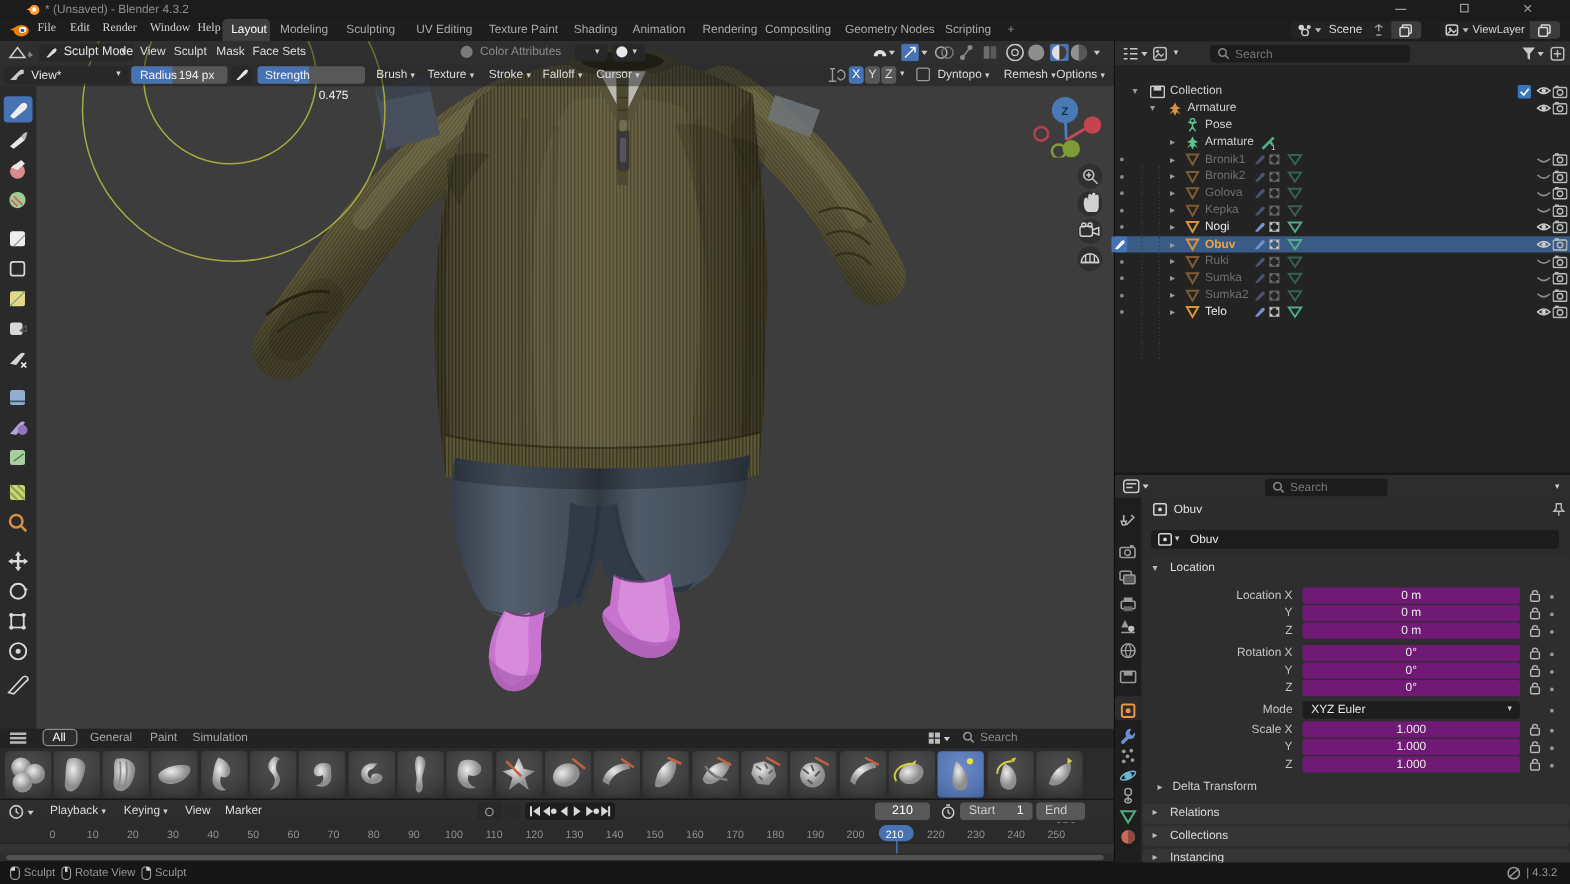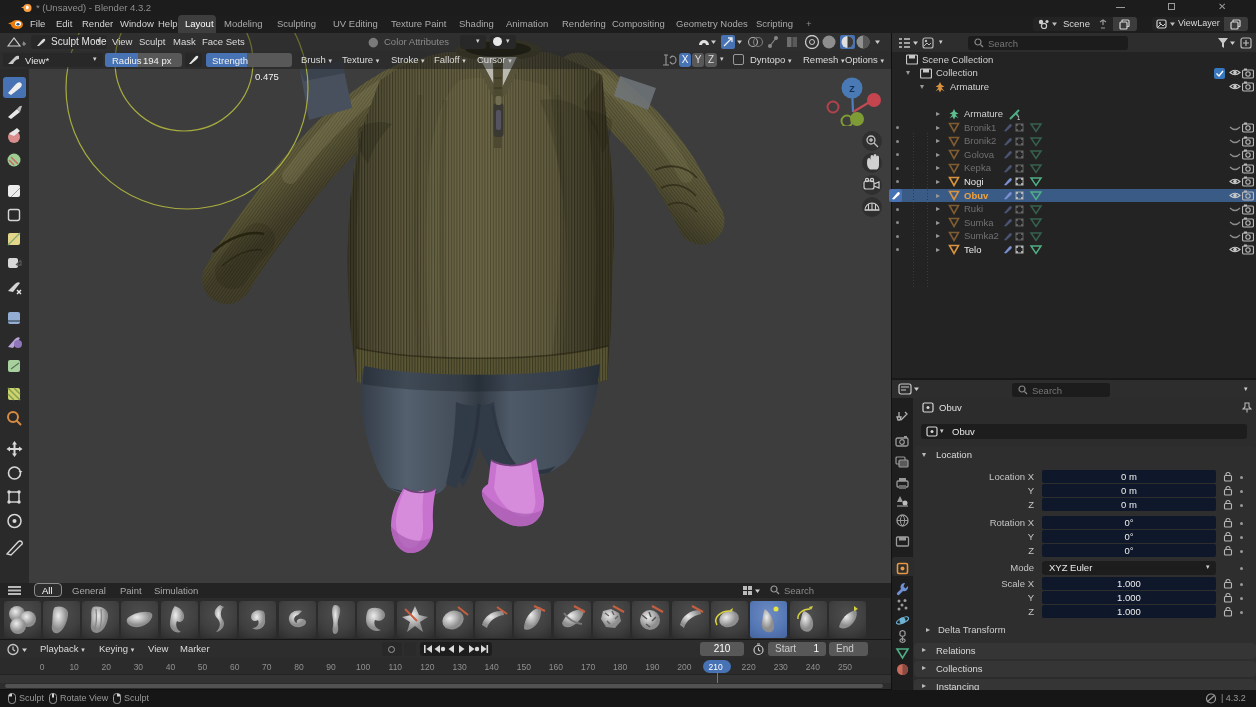--- a/index.html
+++ b/index.html
@@ -3,42 +3,42 @@
 <meta charset="utf-8">
 <style>
 *{margin:0;padding:0;box-sizing:border-box;}
 html,body{width:1256px;height:707px;overflow:hidden;background:#101010;}
 body{font-family:"Liberation Sans",sans-serif;color:#c9c9c9;position:relative;}
 .abs{position:absolute;}
 .tx{white-space:nowrap;}
 
 #titlebar{left:0;top:0;width:1256px;height:15px;background:#1c1c1c;}
 #menubar{left:0;top:15px;width:1256px;height:18px;background:#1d1d1d;}
-.menu{font-size:9.5px;color:#d4d4d4;top:3px;}
+.menu{font-size:9.5px;color:#d4d4d4;top:3px;font-family:Liberation Serif, serif;}
 .tab{font-size:9.5px;color:#ababab;top:3px;}
 
 #viewport{left:0;top:33px;width:891px;height:551px;background:#3d3d3d;overflow:hidden;}
 #row2{left:0;top:0;width:891px;height:18px;background:rgba(28,28,28,0.42);}
 #row3{left:0;top:18px;width:891px;height:18px;background:rgba(26,26,26,0.45);}
 #toolbar{left:0;top:36px;width:29px;height:515px;background:rgba(40,40,40,0.92);}
 .tbtn{left:3px;width:23px;height:21px;border-radius:3px;}
 .hbtn{height:14px;line-height:14px;font-size:9.5px;color:#dcdcdc;}
 .pill{background:#585858;border-radius:3px;height:14px;line-height:14px;font-size:10px;}
 .dk{background:#282828;border-radius:3px;height:14px;line-height:14px;font-size:10px;}
 .bluefill{background:#4772b3;}
 .vv{font-size:7px;color:#cfcfcf;}
 
 #outliner{left:892px;top:33px;width:364px;height:347px;background:#232323;}
 #outhdr{left:0;top:0;width:364px;height:19px;background:#2d2d2d;}
 .orow{height:13.6px;line-height:13.6px;font-size:9.5px;position:absolute;left:0;width:364px;}
 
 #props{left:892px;top:380px;width:364px;height:310px;background:#2c2c2c;}
 #phdr{left:0;top:0;width:364px;height:18px;background:#2d2d2d;}
 #ptabs{left:0;top:18px;width:21px;height:292px;background:#1e1e1e;}
-.pfield{background:#0f172a;border-radius:2px;height:13px;line-height:13px;font-size:9.5px;color:#efefef;text-align:center;}
+.pfield{background:#701a75;border-radius:2px;height:13px;line-height:13px;font-size:9.5px;color:#efefef;text-align:center;}
 .plabel{font-size:9.5px;color:#c5c5c5;text-align:right;position:absolute;}
 
 #timeline{left:0;top:640px;width:891px;height:49px;background:#2d2d2d;}
 #statusbar{left:0;top:690px;width:1256px;height:17px;background:#161616;}
 svg{display:block;}
 </style>
 </head>
 <body>
 
 <div class="abs" id="titlebar">
@@ -798,27 +798,20 @@
       <circle cx="4" cy="4" r="3" fill="none" stroke="#888" stroke-width="1.2"></circle>
       <line x1="6.5" y1="6.5" x2="9" y2="9" stroke="#888" stroke-width="1.2"></line>
     </svg>
     <div class="abs tx" style="left:96px;top:4.5px;font-size:9.5px;color:#777">Search</div>
     <svg class="abs" style="left:325px;top:4px" width="36" height="12" viewBox="0 0 36 12">
       <path d="M1,1 h10 l-4,5 v5 l-2,-1.5 v-3.5 Z" fill="#c9c9c9"></path>
       <path d="M13.0,4.5 l5,0 l-2.5,3.5 Z" fill="#ccc"></path>
       <rect x="24" y="1" width="10" height="10" rx="2" fill="none" stroke="#bbb" stroke-width="1.2"></rect>
       <path d="M29,3 v6 M26,6 h6" stroke="#bbb" stroke-width="1.2"></path>
     </svg>
-    <div class="orow" style="top:19.5px;">
-      <svg class="abs" style="left:14px;top:1.5px" width="12" height="11" viewBox="0 0 12 11">
-        <rect x="0.5" y="1" width="11" height="9" rx="1" fill="none" stroke="#c9c9c9" stroke-width="1.2"></rect>
-        <rect x="3" y="1" width="6" height="3.5" fill="#c9c9c9"></rect>
-      </svg>
-      <span class="abs tx" style="left:30px;color:#d1d1d1;">Scene Collection</span>
-    </div>
     <div class="orow" style="top:33.1px;">
       <span class="abs" style="left:14px;top:0;color:#999;font-size:8px">▾</span>
       <svg class="abs" style="left:28px;top:1.5px" width="12" height="11" viewBox="0 0 12 11">
         <rect x="0.5" y="1" width="11" height="9" rx="1" fill="none" stroke="#c9c9c9" stroke-width="1.2"></rect>
         <rect x="3" y="1" width="6" height="3.5" fill="#c9c9c9"></rect>
       </svg>
       <span class="abs tx" style="left:44px;color:#d1d1d1;">Collection</span>
       <svg class="abs" style="left:322px;top:1.5px" width="11" height="11" viewBox="0 0 11 11">
         <rect width="11" height="11" rx="2" fill="#3777bd"></rect>
         <path d="M2.5,5.5 l2.5,2.5 l4,-5" stroke="#fff" stroke-width="1.4" fill="none"></path>
@@ -841,20 +834,27 @@
       <span class="abs tx" style="left:58px;color:#d1d1d1;">Armature</span>
       <svg class="abs" style="left:336.5px;top:1px" width="12" height="11" viewBox="0 0 12 11">
         <path d="M1,5.5 Q6,1 11,5.5 Q6,10 1,5.5 Z" fill="none" stroke="#c9c9c9" stroke-width="1.1"></path>
         <circle cx="6" cy="5.5" r="1.8" fill="#c9c9c9"></circle>
       </svg>
       <svg class="abs" style="left:350px;top:1.5px" width="12" height="11" viewBox="0 0 12 11">
         <rect x="0.5" y="2" width="11" height="8" rx="1.5" fill="none" stroke="#b9b9b9" stroke-width="1.2"></rect>
         <circle cx="6" cy="6" r="2.2" fill="none" stroke="#b9b9b9" stroke-width="1.1"></circle>
         <rect x="2" y="0.5" width="3" height="2" fill="#b9b9b9"></rect>
       </svg>
+    </div>
+    <div class="orow" style="top:60.300000000000004px;">
+      <svg class="abs" style="left:56px;top:1px" width="12" height="12" viewBox="0 0 12 12">
+        <circle cx="6" cy="2.5" r="1.7" fill="none" stroke="#5fc08f" stroke-width="1.1"></circle>
+        <path d="M6,4.5 v3 M6,5 l-3.5,-1.5 M6,5 l3.5,-1.5 M6,7.5 l-2.5,3.5 M6,7.5 l2.5,3.5" stroke="#5fc08f" stroke-width="1.2" fill="none"></path>
+      </svg>
+      <span class="abs tx" style="left:72px;color:#d1d1d1;">Pose</span>
     </div>
     <div class="orow" style="top:73.9px;">
       <span class="abs" style="left:44px;top:0;color:#999;font-size:8px">▸</span>
       <svg class="abs" style="left:56px;top:1px" width="12" height="12" viewBox="0 0 12 12">
         <path d="M6,1 l1.5,3 l3,1.5 l-3,1 l3,4 l-3,-2 l-1.5,3 l-1.5,-3 l-3,2 l3,-4 l-3,-1 l3,-1.5 Z" fill="#5fc08f"></path>
       </svg>
       <span class="abs tx" style="left:72px;color:#d1d1d1;">Armature</span>
       <svg class="abs" style="left:116px;top:2px" width="14" height="12" viewBox="0 0 14 12">
         <path d="M2,10 L8,4 M8,4 l3,-3 M8,4 l2,3" stroke="#4fae84" stroke-width="2"></path>
         <text x="9" y="11" font-size="6" fill="#ddd">1</text>

